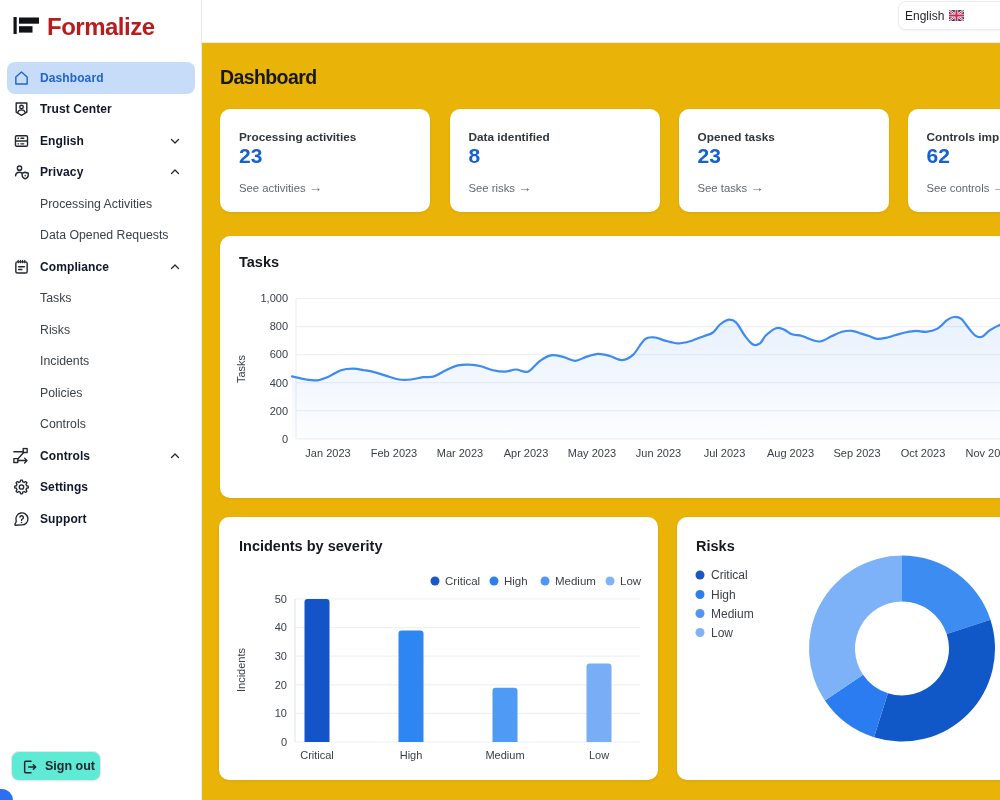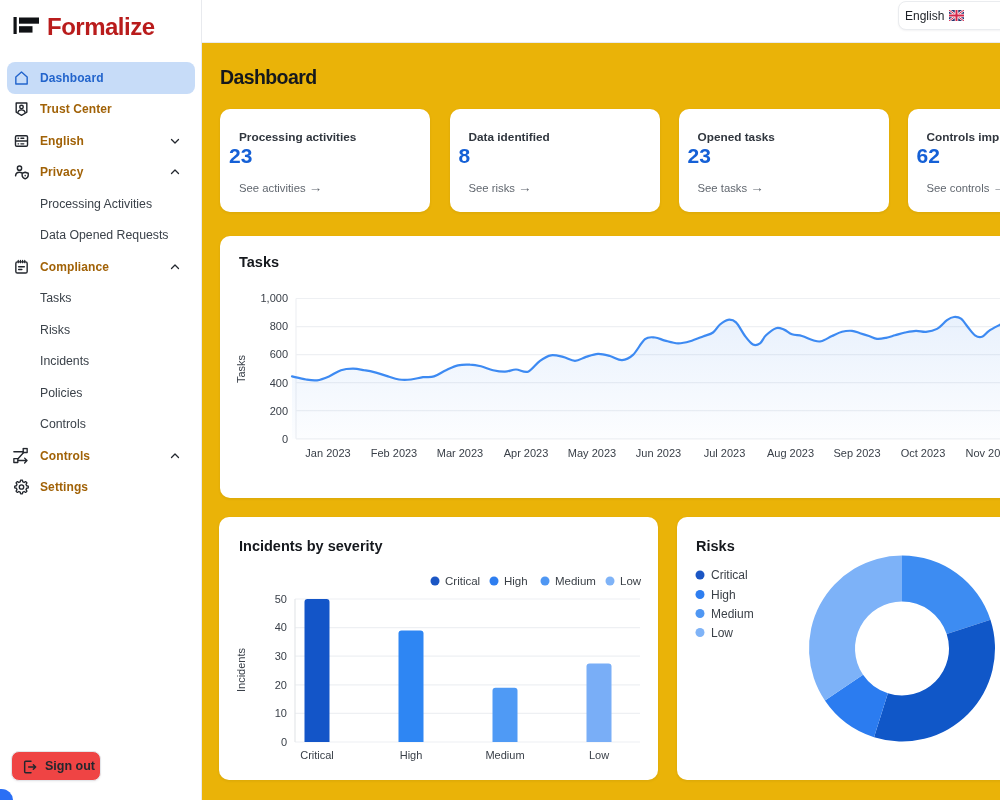--- a/index.html
+++ b/index.html
@@ -9,49 +9,49 @@
 
 
 .sidebar { position:absolute; left:0; top:0; width:202px; height:800px;
   background:#fff; border-right:1px solid #e8eaee; }
 .logo { position:absolute; left:13px; top:16px; height:24px; }
 .logoTxt { position:absolute; left:47px; top:13px; font-size:24px; font-weight:700;
   color:#b91c1c; letter-spacing:-0.5px; }
 .nav { position:absolute; left:0; top:62px; width:202px; }
 .nitem { position:relative; height:31.5px; display:flex; align-items:center; }
 .nitem .ic { position:absolute; left:13px; top:50%; transform:translateY(-50%); width:17px; height:17px; }
-.nitem .lbl { position:absolute; left:40px; font-size:12px; font-weight:700; color:#a16207; letter-spacing:.1px; }
+.nitem .lbl { position:absolute; left:40px; font-size:12px; font-weight:700; color:#0f172a; letter-spacing:.1px; }
 .nitem .sub { position:absolute; left:40px; font-size:12.3px; font-weight:400; color:#3b424a; }
 .nitem .chev { position:absolute; right:21px; top:50%; transform:translateY(-50%); width:12px; height:12px; }
 .active-pill { position:absolute; left:7px; top:0; width:188px; height:31.5px;
   background:#c7dcf8; border-radius:8px; }
 .nitem.act .lbl { color:#2264cc; }
 .signout { position:absolute; left:11px; top:751px; width:90px; height:30px;
-  background:#ef4444; border:1px solid #e4e6ea; border-radius:8px;
+  background:#5eead4; border:1px solid #e4e6ea; border-radius:8px;
   box-shadow:0 1px 2px rgba(16,24,40,.05);
   display:flex; align-items:center; }
 .signout span { margin-left:33px; font-size:12.5px; font-weight:700; color:#23272e; }
 .chatdot { position:absolute; left:-10px; top:789px; width:23px; height:23px;
   border-radius:50%; background:#2a6ff5; }
 
 
 .main { position:absolute; left:202px; top:0; width:798px; height:800px; background:#eab308; }
 .topbar { position:absolute; left:0; top:0; width:798px; height:43px; background:#fff;
   border-bottom:1px solid #e9ebee; }
 .langbox { position:absolute; left:696px; top:1px; width:120px; height:29px;
   background:#fff; border:1px solid #eaecef; border-radius:8px;
   box-shadow:0 1px 2px rgba(16,24,40,.05); display:flex; align-items:center; }
 .langbox span { margin-left:6px; font-size:12px; color:#1d2127; font-weight:400; }
 .h1 { position:absolute; left:18px; top:66px; font-size:19.5px; font-weight:700; color:#15181d; letter-spacing:-.6px; }
 
 .card { position:absolute; background:#fff; border-radius:10px;
   box-shadow:0 1px 3px rgba(16,24,40,.08); }
 .stat { top:109px; width:210px; height:103px; }
 .stat .t { position:absolute; left:19px; top:20.5px; font-size:11.8px; font-weight:700; color:#30363e; }
-.stat .n { position:absolute; left:9px; top:35px; font-size:21px; font-weight:700; color:#1560d6; }
+.stat .n { position:absolute; left:19px; top:35px; font-size:21px; font-weight:700; color:#1560d6; }
 .stat .l { position:absolute; left:19px; top:71px; font-size:11.3px; color:#61676f; }
 
 .cardtitle { position:absolute; left:19px; top:18px; font-size:14.5px; font-weight:700; color:#15181d; }
 </style>
 </head>
 <body>
 <div class="root">
 
 <div class="main">
   <div class="topbar"></div>
@@ -272,20 +272,28 @@
             <path d="M5 15 l7-7 7 7"></path>
           </svg>
     </div>
     <div class="nitem">
       <svg class="ic" viewBox="0 0 24 24" fill="none" stroke="#23272e" stroke-width="1.9" stroke-linecap="round" stroke-linejoin="round">
             <circle cx="12" cy="12" r="3.1"></circle>
             <path d="M10.66,2.49A9.6,9.6 0 0 1 13.34,2.49L13.79,4.82A7.4,7.4 0 0 1 15.81,5.66L17.78,4.33A9.6,9.6 0 0 1 19.67,6.22L18.34,8.19A7.4,7.4 0 0 1 19.18,10.21L21.51,10.66A9.6,9.6 0 0 1 21.51,13.34L19.18,13.79A7.4,7.4 0 0 1 18.34,15.81L19.67,17.78A9.6,9.6 0 0 1 17.78,19.67L15.81,18.34A7.4,7.4 0 0 1 13.79,19.18L13.34,21.51A9.6,9.6 0 0 1 10.66,21.51L10.21,19.18A7.4,7.4 0 0 1 8.19,18.34L6.22,19.67A9.6,9.6 0 0 1 4.33,17.78L5.66,15.81A7.4,7.4 0 0 1 4.82,13.79L2.49,13.34A9.6,9.6 0 0 1 2.49,10.66L4.82,10.21A7.4,7.4 0 0 1 5.66,8.19L4.33,6.22A9.6,9.6 0 0 1 6.22,4.33L8.19,5.66A7.4,7.4 0 0 1 10.21,4.82Z" stroke-linejoin="round"></path>
           </svg>
       <span class="lbl">Settings</span>
     </div>
+    <div class="nitem">
+      <svg class="ic" viewBox="0 0 24 24" fill="none" stroke="#23272e" stroke-width="1.9" stroke-linecap="round" stroke-linejoin="round">
+            <path d="M12.6 20.4 a8.5 8.5 0 1 0 -8.2 -6.2 c.25.9.1 1.9-.35 2.8 l-1.3 2.5 c-.3.6.1 1.3.75 1.3 Z"></path>
+            <path d="M9.7 9.4 a2.5 2.5 0 1 1 3.3 2.8 c-.65.25-1 .75-1 1.5 v.3"></path>
+            <path d="M12 16.9 v.1" stroke-width="2.3"></path>
+          </svg>
+      <span class="lbl">Support</span>
+    </div>
   </div>
 
   <div class="signout">
     <svg style="position:absolute; left:10px; top:7px" width="16" height="16" viewBox="0 0 24 24" fill="none" stroke="#23272e" stroke-width="2.2" stroke-linecap="round" stroke-linejoin="round">
           <path d="M13.5 3.5 H5.5 a1.5 1.5 0 0 0 -1.5 1.5 v14 a1.5 1.5 0 0 0 1.5 1.5 h8"></path>
           <path d="M10 12 h10.5 m-3.5 -3.5 3.5 3.5 -3.5 3.5"></path>
         </svg>
     <span>Sign out</span>
   </div>
   <div class="chatdot"></div>

